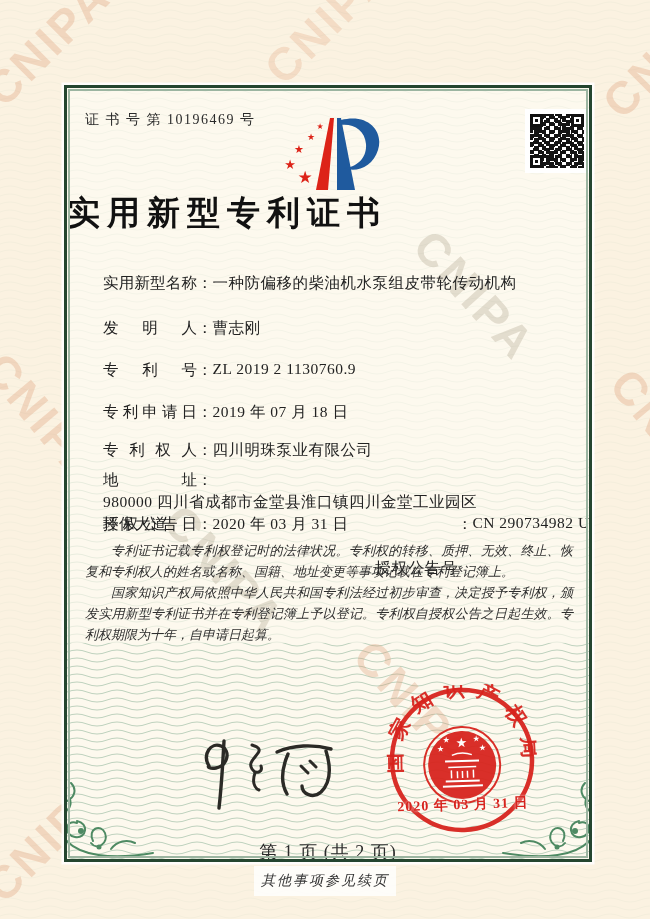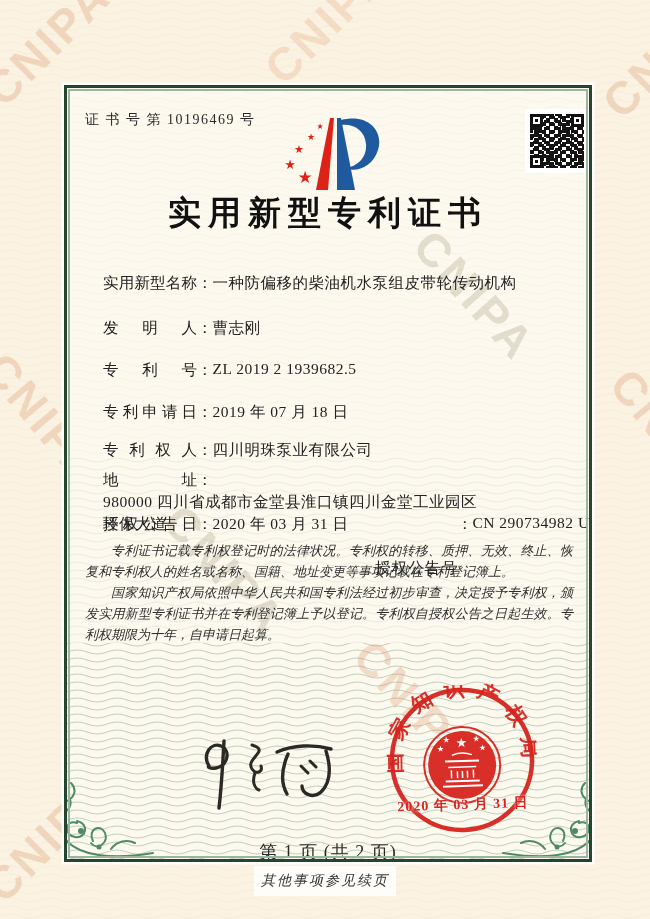--- a/index.html
+++ b/index.html
@@ -34,21 +34,21 @@
   .logo{position:absolute;left:211px;top:27px;}
   .qr{position:absolute;left:458px;top:21px;width:64px;height:64px;background:#fff;padding:5px;box-sizing:border-box;}
   .qr-noise{position:relative;width:100%;height:100%;
     background:
       repeating-conic-gradient(#141414 0% 25%, transparent 0% 50%) 0px 0px/8px 8px,
       repeating-conic-gradient(#141414 0% 25%, transparent 0% 50%) 3px 2px/11px 7px,
       #fff;}
   .finder{position:absolute;width:13px;height:13px;border:3px solid #111;background:#fff;box-sizing:border-box;}
   .finder::after{content:"";position:absolute;left:2px;top:2px;width:3px;height:3px;background:#111;}
   .f-tl{left:0;top:0;} .f-tr{right:0;top:0;} .f-bl{left:0;bottom:0;}
-  .title{position:absolute;left:0;top:103px;width:100%;text-align:center;
+  .title{position:absolute;left:0;top:103px;width:100%;text-align:left;
     font-size:33px;font-weight:bold;letter-spacing:7px;color:#111;}
   
   .fields{position:absolute;left:20px;top:185px;width:488px;font-size:15.5px;color:#222;}
   .frow{position:absolute;left:16px;white-space:nowrap;}
   .lbl{display:inline-block;width:94px;text-align:justify;text-align-last:justify;vertical-align:top;}
   .colon{display:inline-block;vertical-align:top;}
   .val{display:inline-block;letter-spacing:0.5px;vertical-align:top;}
   .row-name{top:0;} .row-inventor{top:45px;} .row-patno{top:87px;}
   .row-filing{top:129px;} .row-patentee{top:167px;} .row-address{top:197px;}
   .row-grant{top:241px;}
@@ -139,21 +139,21 @@
     <div class="title">实用新型专利证书</div>
 
     <div class="fields">
       <div class="frow row-name">
         <span class="lbl">实用新型名称</span><span class="colon">：</span><span class="val">一种防偏移的柴油机水泵组皮带轮传动机构</span>
       </div>
       <div class="frow row-inventor">
         <span class="lbl">发明人</span><span class="colon">：</span><span class="val">曹志刚</span>
       </div>
       <div class="frow row-patno">
-        <span class="lbl">专利号</span><span class="colon">：</span><span class="val">ZL 2019 2 1939682.5</span>
+        <span class="lbl">专利号</span><span class="colon">：</span><span class="val">ZL 2019 2 1130760.9</span>
       </div>
       <div class="frow row-filing">
         <span class="lbl">专利申请日</span><span class="colon">：</span><span class="val">2019 年 07 月 18 日</span>
       </div>
       <div class="frow row-patentee">
         <span class="lbl">专利权人</span><span class="colon">：</span><span class="val">四川明珠泵业有限公司</span>
       </div>
       <div class="frow row-address">
         <span class="lbl">地址</span><span class="colon">：</span><span class="val">980000 四川省成都市金堂县淮口镇四川金堂工业园区环保大道</span>
       </div>

